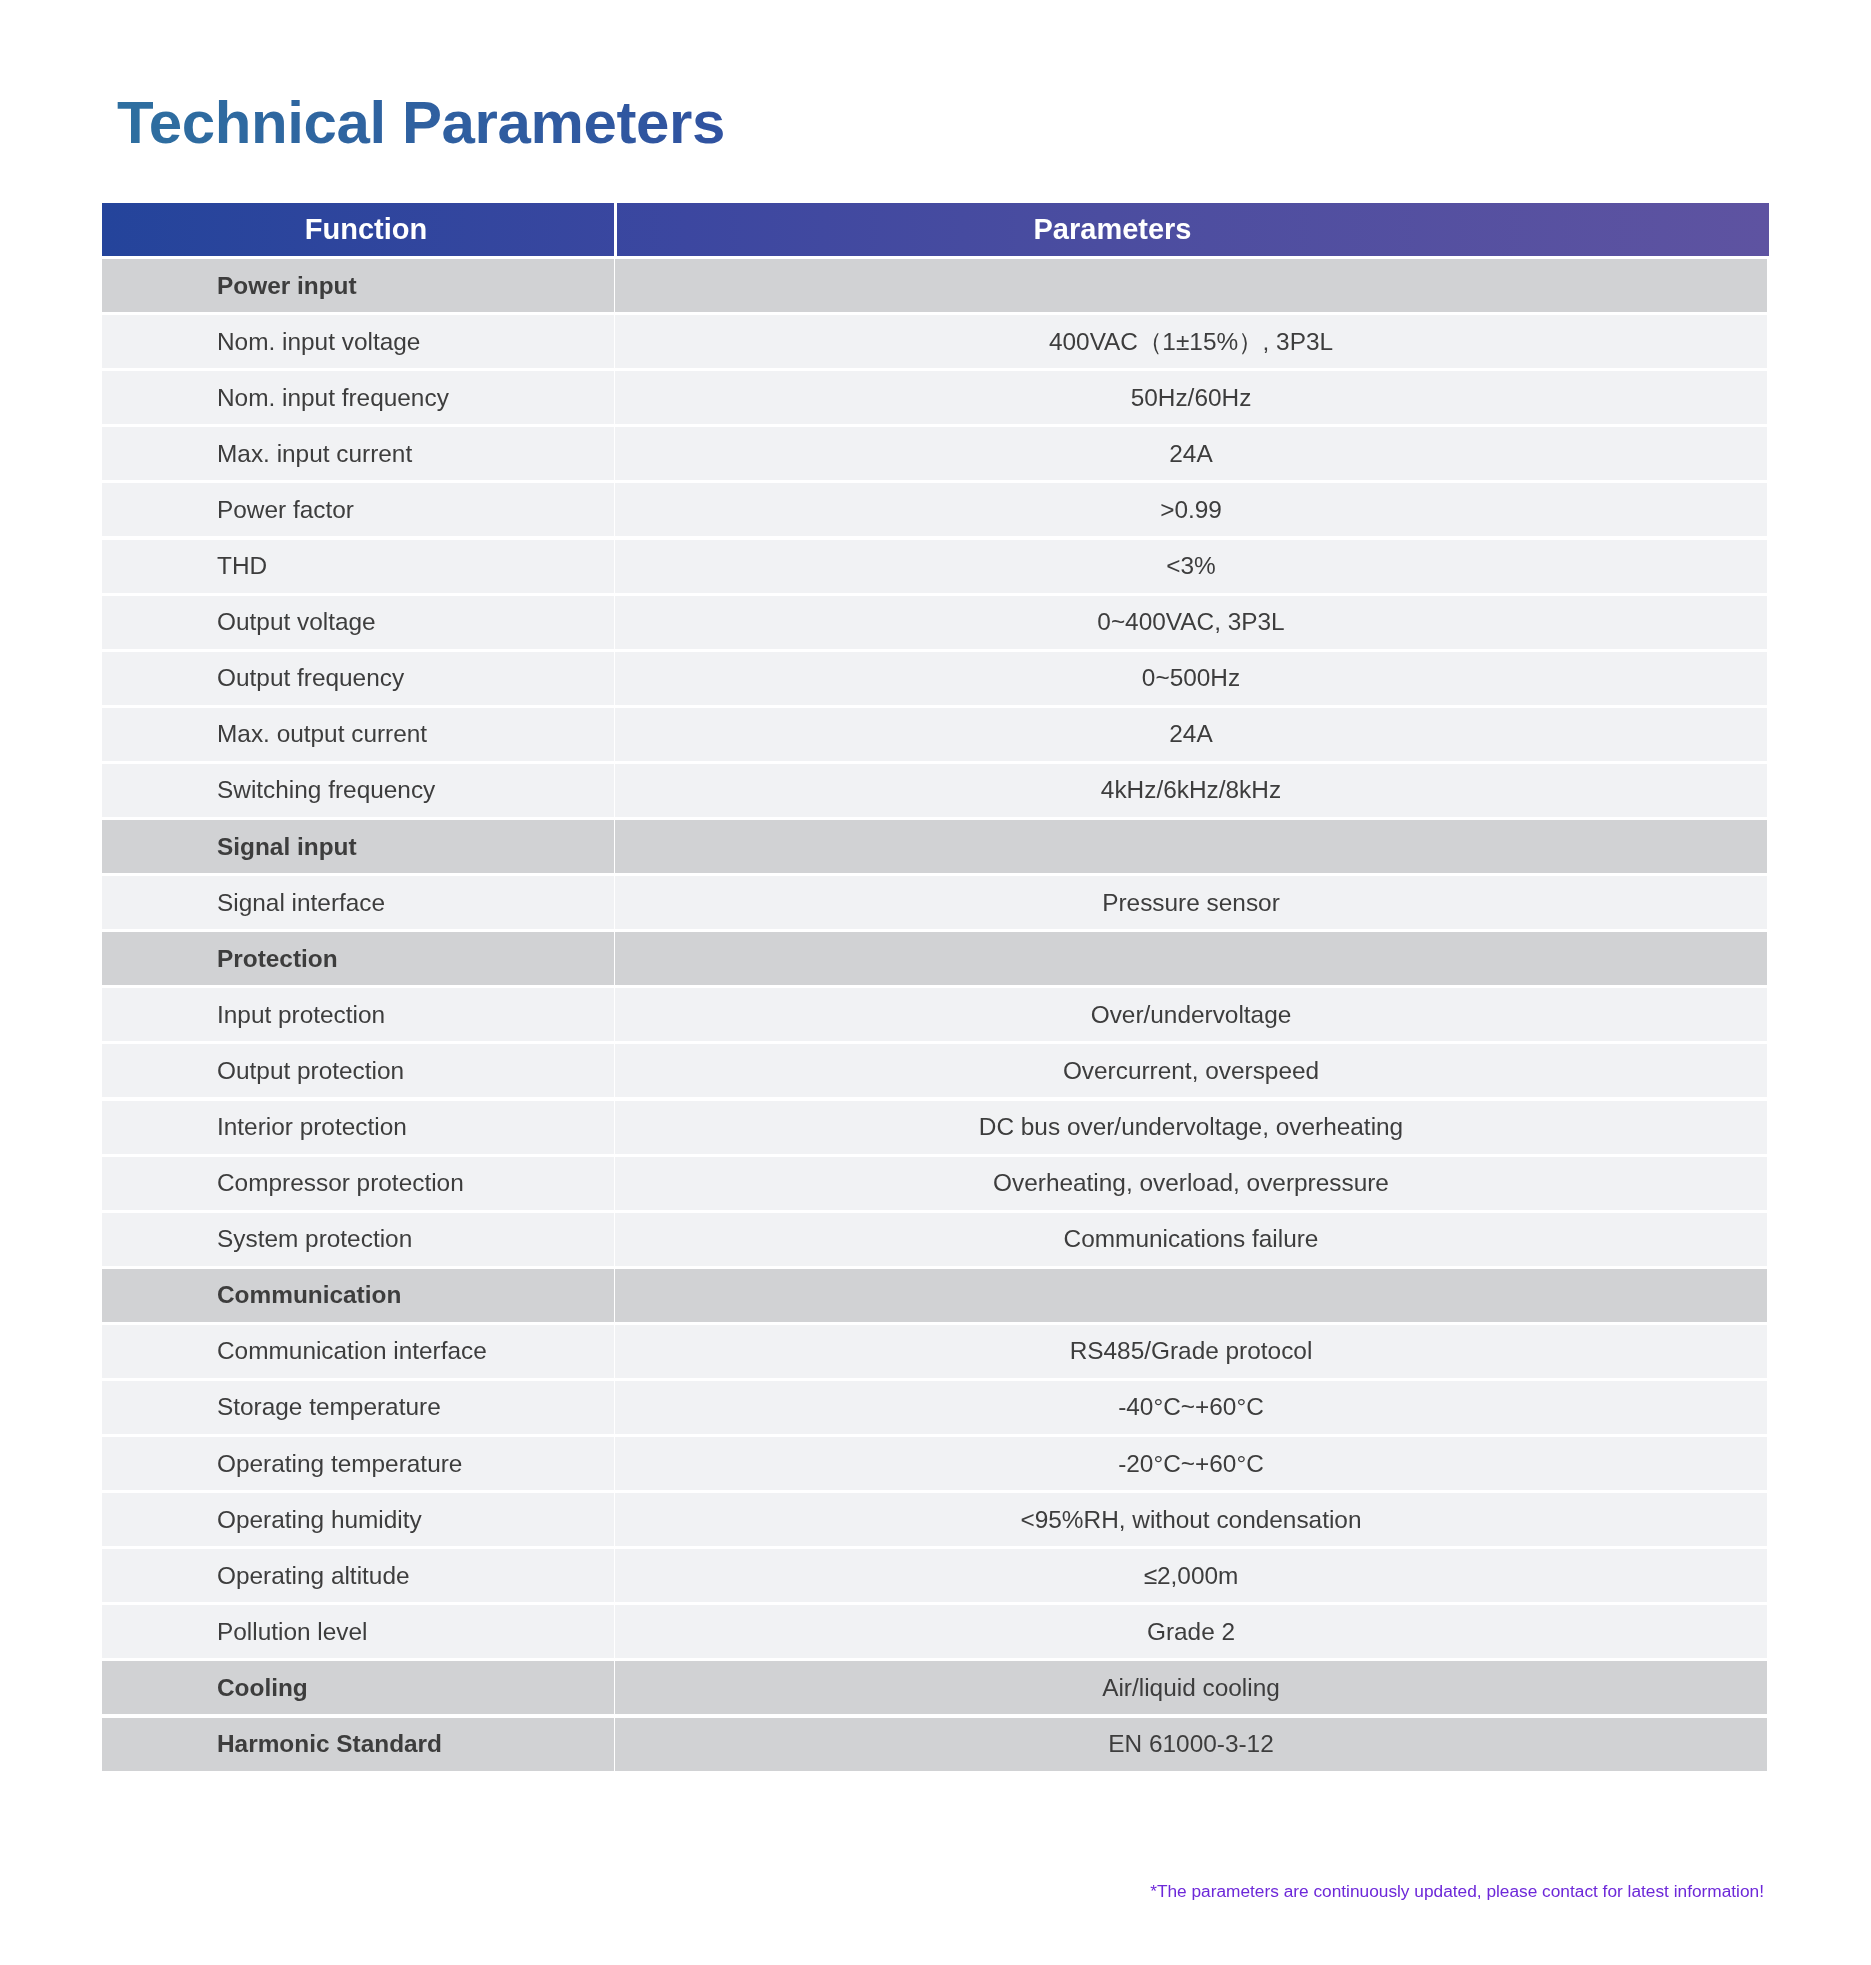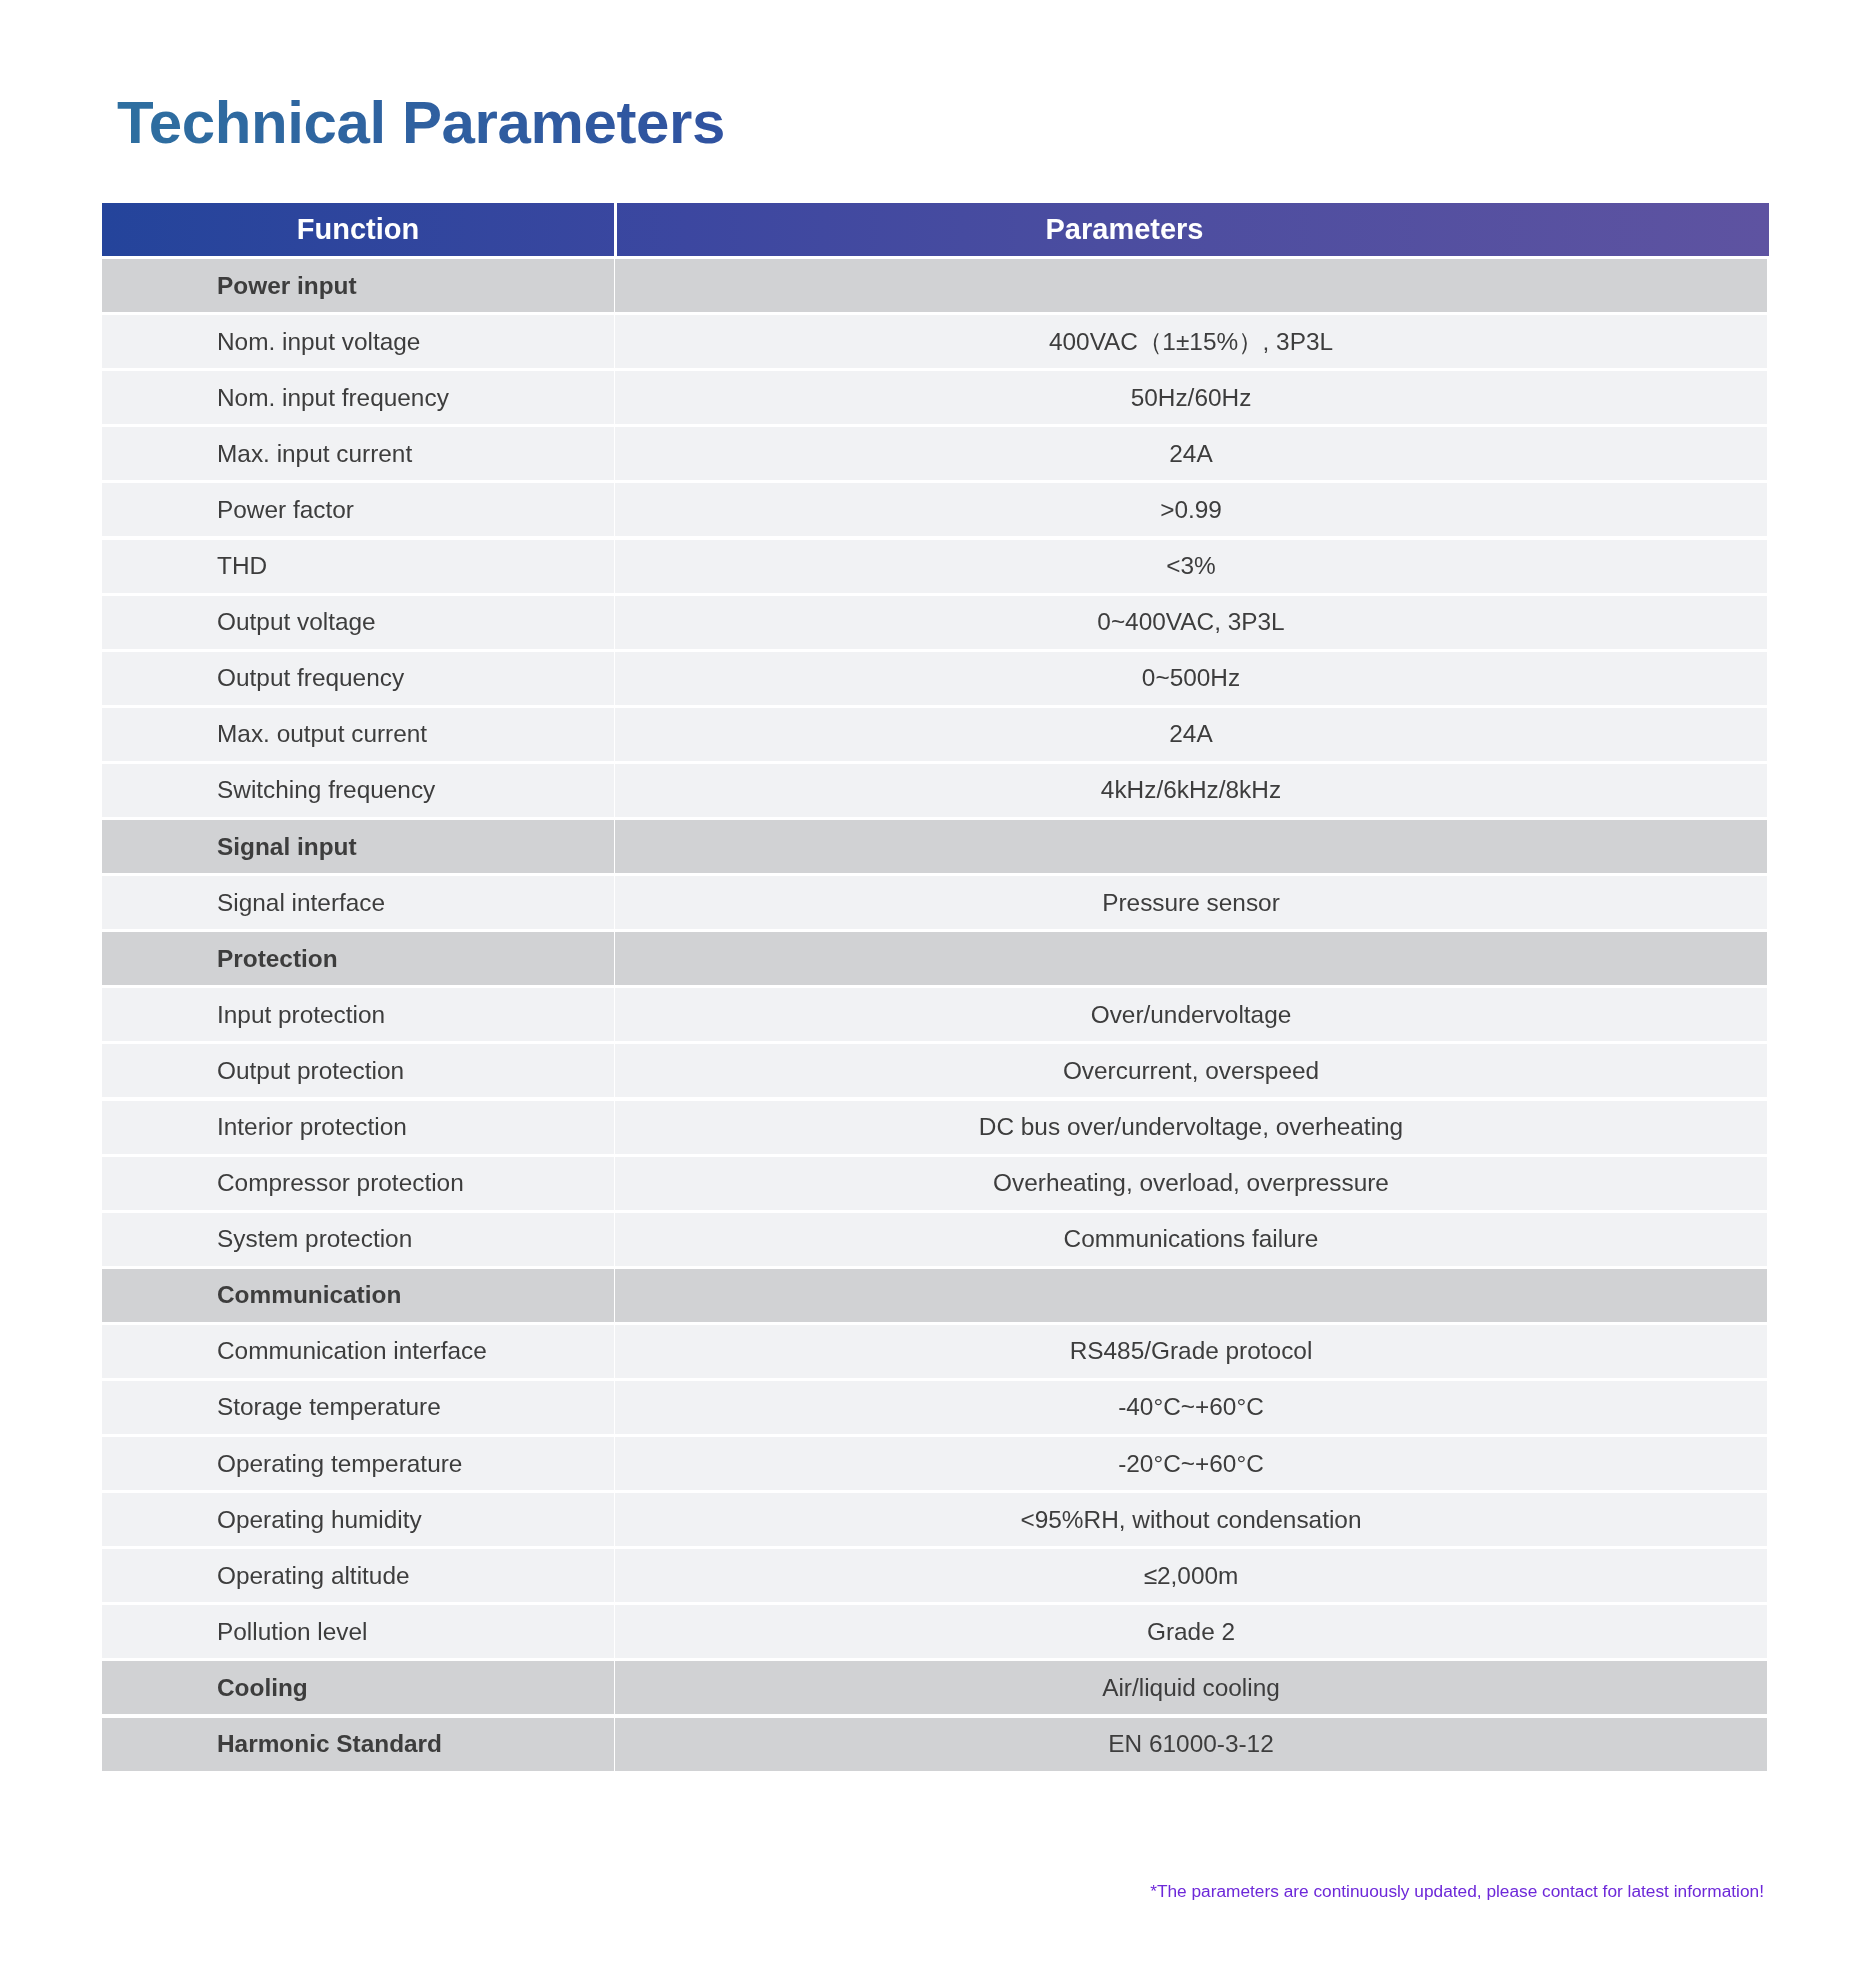--- a/index.html
+++ b/index.html
@@ -17,22 +17,22 @@
   .table { position: absolute; left: 102px; top: 203px; width: 1667px; }
   .hdr {
     position: relative; height: 53px;
     background: linear-gradient(90deg, #24449b 0%, #3c47a0 35%, #4b4da0 60%, #5e53a1 100%);
   }
   .hdr .sep { position: absolute; left: 512px; top: 0; width: 3.1px; height: 53px; background: #ffffff; }
   .hdr .cell {
     position: absolute; top: 0; height: 53px; display: flex; align-items: center; justify-content: center;
     color: #ffffff; font-weight: bold; font-size: 29px;
   }
-  .hdr .c1 { left: 0; width: 512px; }
-  .hdr .c2 { left: 527px; width: 991px; border-radius: 15px; }
+  .hdr .c1 { left: 0; width: 512px; padding-left: 8px; }
+  .hdr .c2 { left: 515px; width: 991px; border-radius: 15px; }
   .rows { margin-top: 3.1px; }
   .row { display: flex; height: 53px; margin-bottom: 3.1px; align-items: center; }
   .row .c1, .row .c2 { height: 53px; display: flex; align-items: center; font-size: 24.4px; }
   .row .c1 { width: 512px; padding-left: 115px; box-sizing: border-box; }
   .row .c2 { width: 1152px; margin-left: 1px; justify-content: center; }
   .row.cat .c1, .row.cat .c2 { background: #d1d2d4; }
   .row.cat .c1 { font-weight: bold; }
   .row.item .c1, .row.item .c2 { background: #f1f2f4; }
   .note {
     position: absolute; left: 1022px; width: 742px; top: 1881px; text-align: right;

